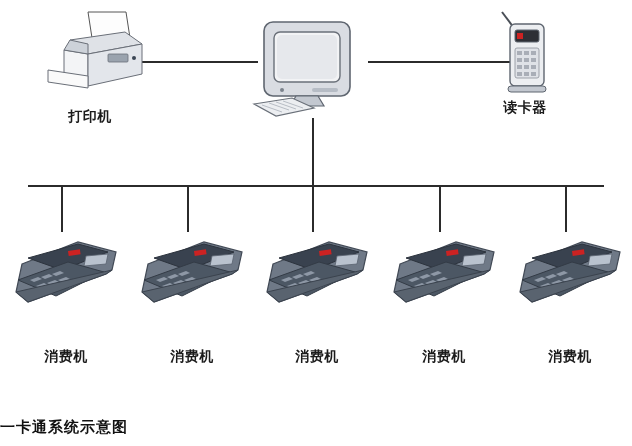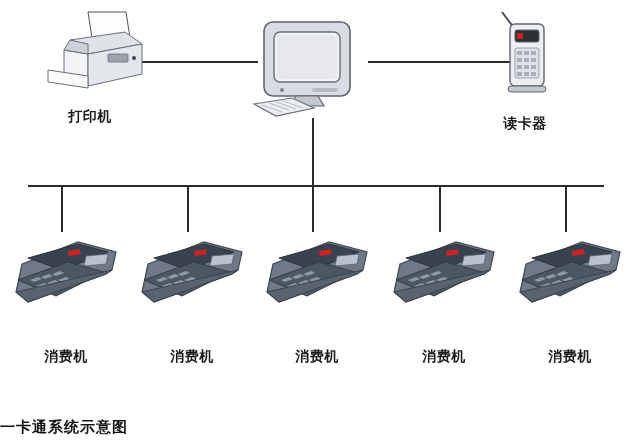--- a/index.html
+++ b/index.html
@@ -140,21 +140,21 @@
         <rect x="34" y="57" width="5" height="4"></rect>
         <rect x="41" y="57" width="5" height="4"></rect>
         <rect x="27" y="64" width="5" height="4"></rect>
         <rect x="34" y="64" width="5" height="4"></rect>
         <rect x="41" y="64" width="5" height="4"></rect>
       </g>
 
       <rect x="18" y="78" width="38" height="6" rx="3" fill="#c3c8d0" stroke="#5f6670" stroke-width="1"></rect>
     </svg>
   </div>
-  <div class="label" style="left:485px; top:115px; width:80px;">读卡器</div>
+  <div class="label" style="left:485px; top:99px; width:80px;">读卡器</div>
 
   <div class="node pos-terminal" style="left:8px;">
     <svg width="116" height="110" viewBox="0 0 116 110">
       <polygon points="14,46 70,24 108,34 104,52 98,56 20,84 8,74" fill="#6f7987" stroke="#424a56" stroke-width="1.2"></polygon>
       <polygon points="20,40 70,26 100,34 54,52" fill="#39424f" stroke="#2c333d" stroke-width="1"></polygon>
       <rect x="60" y="33" width="12" height="5" fill="#cc2222" transform="rotate(-8 60 33)"></rect>
       <polygon points="78,38 100,36 98,46 76,48" fill="#b9c2ce" stroke="#5a6370" stroke-width="0.8"></polygon>
       <polygon points="10,62 60,44 96,54 48,78" fill="#4c5764" stroke="#333b46" stroke-width="1"></polygon>
       <g fill="#8e98a6">
         <polygon points="22,62 30,59 34,61 26,64"></polygon>

